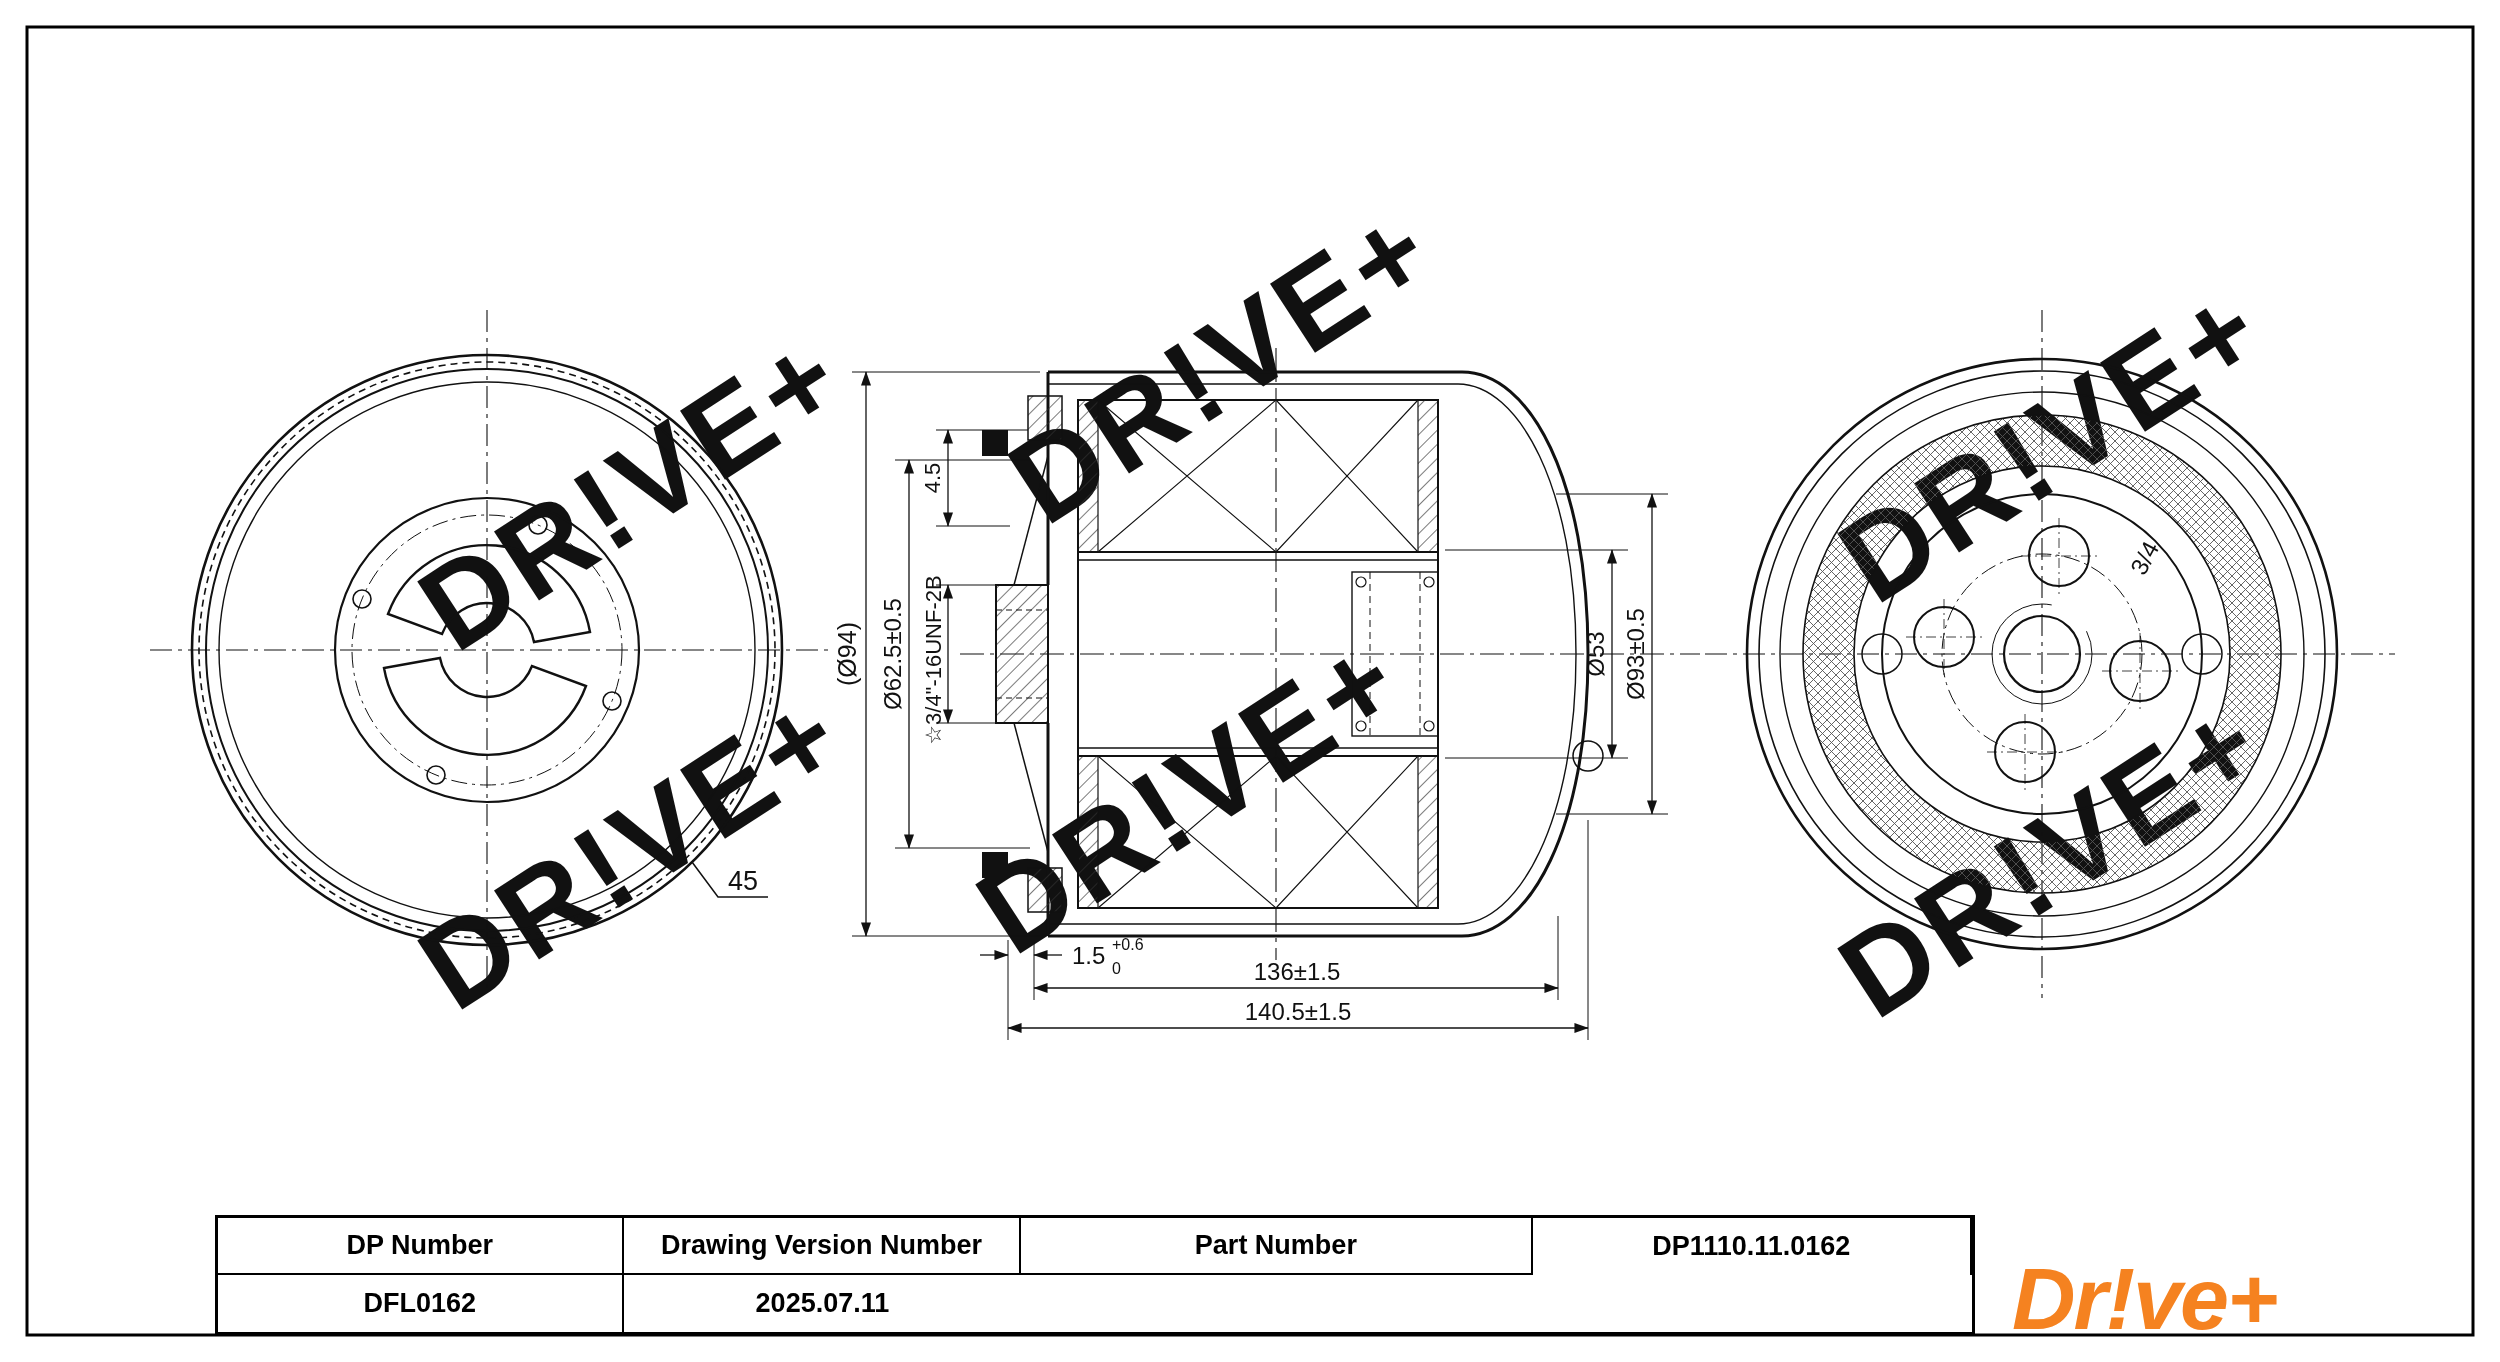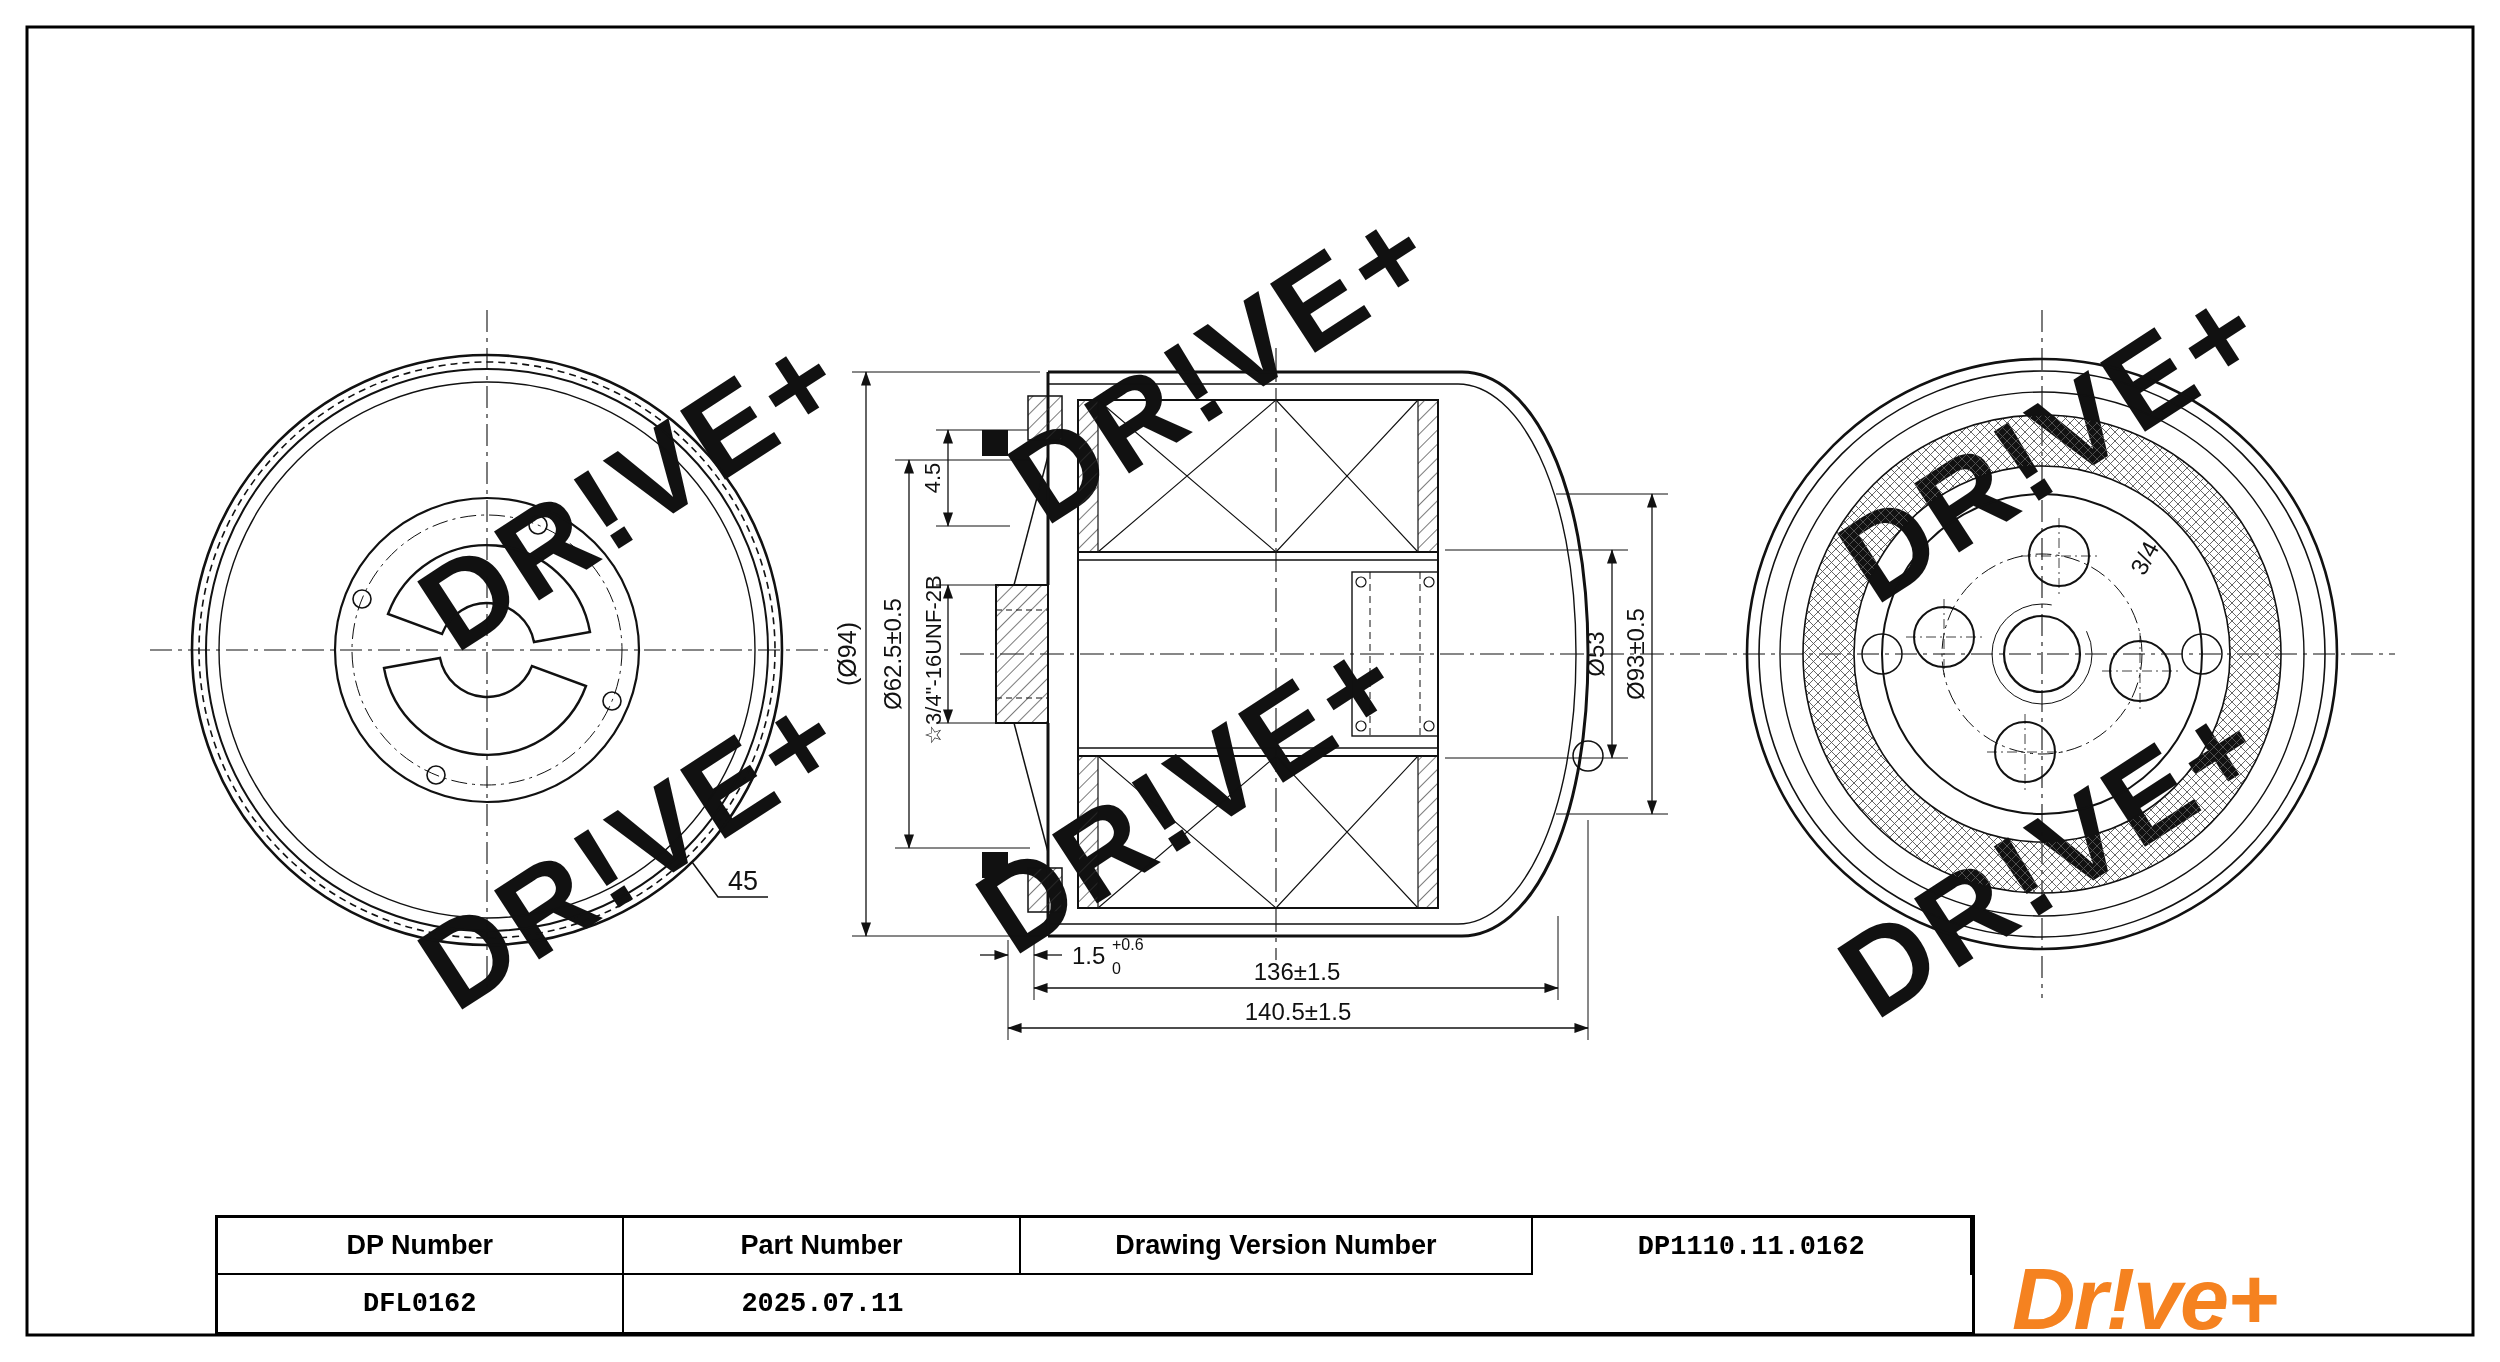--- a/index.html
+++ b/index.html
@@ -10,21 +10,21 @@
   .wm{font-weight:800;letter-spacing:5px;}
   
   .titleblock{position:absolute;left:215px;top:1215px;width:1760px;height:120px;
               border:3px solid #000;box-sizing:border-box;display:grid;
               grid-template-columns:407fr 399fr 513fr 441fr;grid-template-rows:1fr 1fr;
               background:#fff;z-index:5;}
   .tb-cell{border-right:2px solid #000;border-bottom:2px solid #000;
            display:flex;align-items:center;justify-content:center;
            font-weight:700;font-size:27px;color:#000;box-sizing:border-box;}
   .tb-cell.lastcol{border-right:none;}
-  .tb-cell.lastrow{border-bottom:none;font-family:Liberation Mono, monospace;}
+  .tb-cell.lastrow{border-bottom:none;}
   
   .brand{position:absolute;left:2012px;top:1248px;z-index:5;
          font-size:88px;font-weight:800;font-style:italic;color:#F58220;
          letter-spacing:-2px;}
 </style>
 </head>
 <body>
 
 <div class="page">
 
@@ -197,22 +197,22 @@
     <circle cx="2202" cy="654" r="20" stroke-width="1.5"></circle>
 
     <circle cx="2042" cy="654" r="38" stroke-width="2.2"></circle>
     <circle cx="2042" cy="654" r="50" stroke-width="1" stroke-dasharray="245 45"></circle>
     <text transform="rotate(-62 2152 562)" x="2152" y="562" font-size="24" text-anchor="middle" stroke="none" fill="#111">3/4</text>
   </g>
 </svg>
 
 <div class="titleblock">
   <div class="tb-cell">DP Number</div>
+  <div class="tb-cell">Drawing Version Number</div>
   <div class="tb-cell">Part Number</div>
-  <div class="tb-cell">Drawing Version Number</div>
   <div class="tb-cell lastrow">DP1110.11.0162</div>
   <div class="tb-cell lastrow">DFL0162</div>
   <div class="tb-cell lastrow lastcol">2025.07.11</div>
 </div>
 
 <div class="brand">Dr!ve+</div>
 
 </div>
 
 </body></html>

